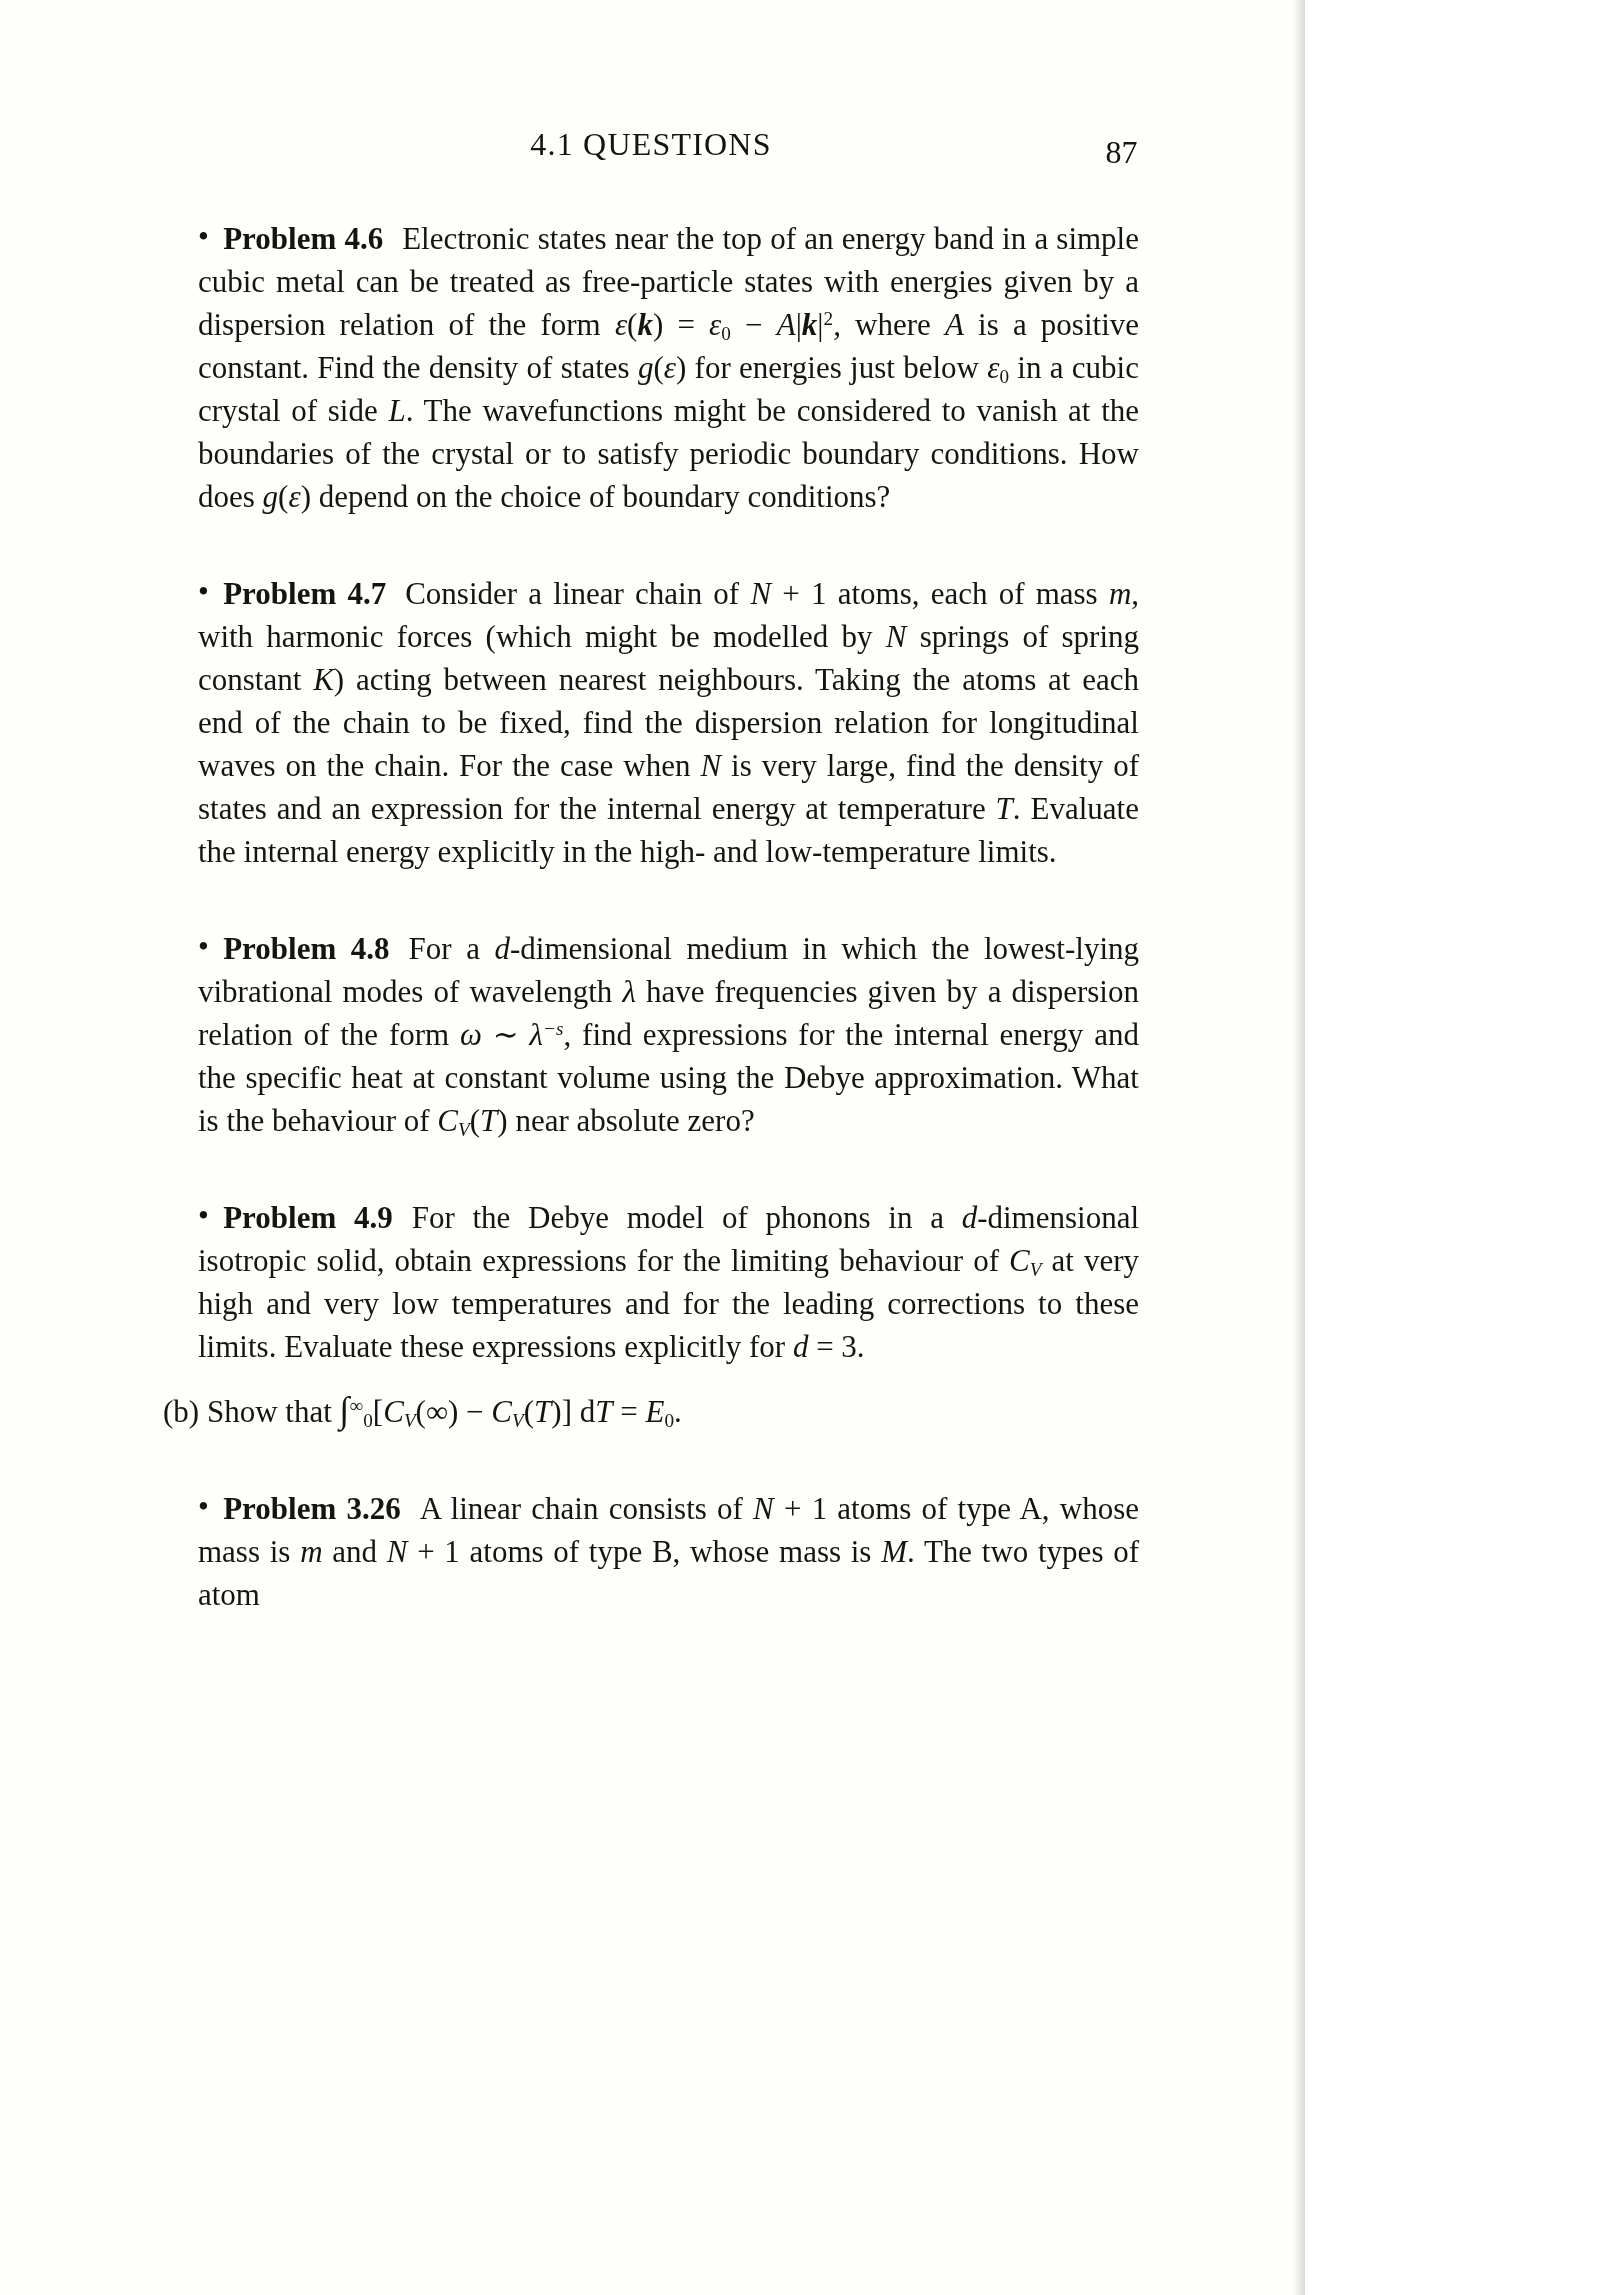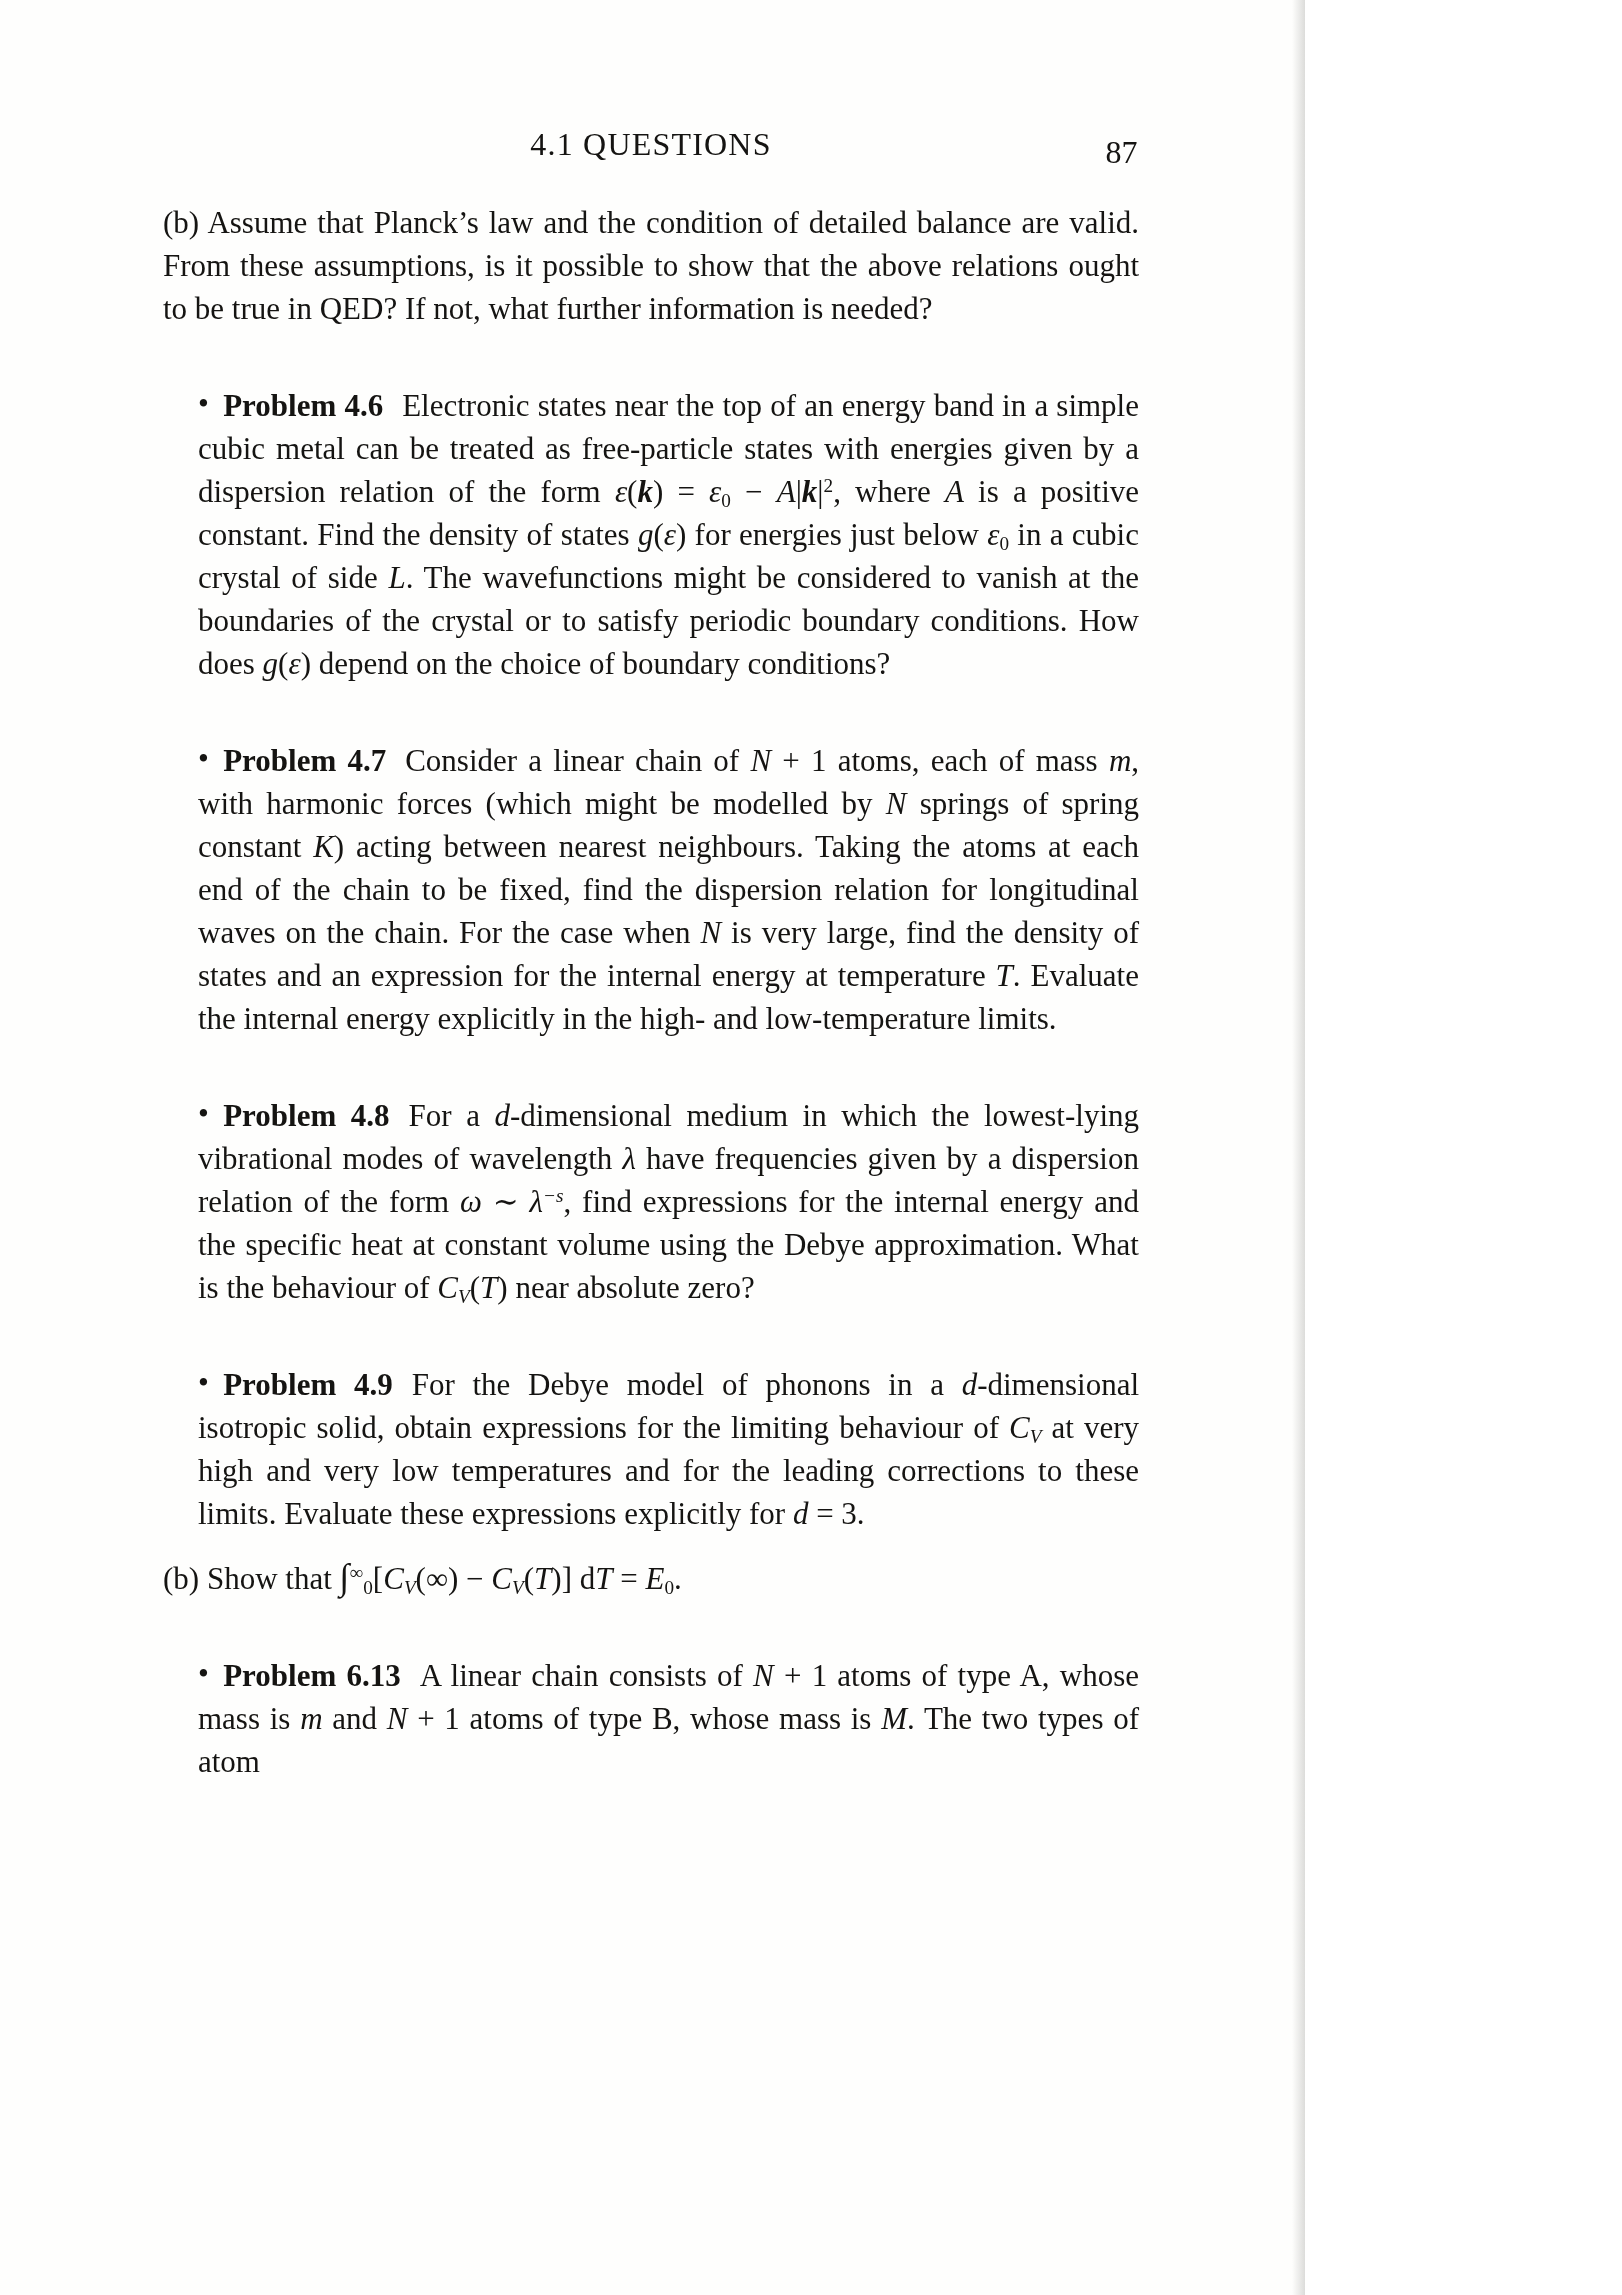--- a/index.html
+++ b/index.html
@@ -67,22 +67,21 @@
 </style>
 </head>
 <body>
 
 <div class="sheet">
   <header class="page-header">
     <div class="header-title">4.1 QUESTIONS</div>
     <div class="page-number">87</div>
   </header>
   <main class="content">
-      <p class="para p-plain"><span>(b) Assume that Planck’s law and the condition of detailed balance are valid. From these assumptions, is it possible to show that the above relations ought to be true in QED? If not, what further information is needed?</span></p>
       <p class="para p-problem"><span class="bullet">•</span><span class="pb">Problem 4.6</span><span>Electronic states near the top of an energy band in a simple cubic metal can be treated as free-particle states with energies given by a dispersion relation of the form </span><span class="it">ε</span><span>(</span><span class="it bd">k</span><span>) = </span><span class="it">ε</span><span class="sb">0</span><span> − </span><span class="it">A</span><span>|</span><span class="it bd">k</span><span>|</span><span class="sp">2</span><span>, where </span><span class="it">A</span><span> is a positive constant. Find the density of states </span><span class="it">g</span><span>(</span><span class="it">ε</span><span>)</span><span> for energies just below </span><span class="it">ε</span><span class="sb">0</span><span> in a cubic crystal of side </span><span class="it">L</span><span>. The wavefunctions might be considered to vanish at the boundaries of the crystal or to satisfy periodic boundary conditions. How does </span><span class="it">g</span><span>(</span><span class="it">ε</span><span>)</span><span> depend on the choice of boundary conditions?</span></p>
       <p class="para p-problem"><span class="bullet">•</span><span class="pb">Problem 4.7</span><span>Consider a linear chain of </span><span class="it">N</span><span> + 1 atoms, each of mass </span><span class="it">m</span><span>, with harmonic forces (which might be modelled by </span><span class="it">N</span><span> springs of spring constant </span><span class="it">K</span><span>) acting between nearest neighbours. Taking the atoms at each end of the chain to be fixed, find the dispersion relation for longitudinal waves on the chain. For the case when </span><span class="it">N</span><span> is very large, find the density of states and an expression for the internal energy at temperature </span><span class="it">T</span><span>. Evaluate the internal energy explicitly in the high- and low-temperature limits.</span></p>
       <p class="para p-problem"><span class="bullet">•</span><span class="pb">Problem 4.8</span><span>For a </span><span class="it">d</span><span>-dimensional medium in which the lowest-lying vibrational modes of wavelength </span><span class="it">λ</span><span> have frequencies given by a dispersion relation of the form </span><span class="it">ω</span><span> ∼ </span><span class="it">λ</span><span class="it sp">−s</span><span>, find expressions for the internal energy and the specific heat at constant volume using the Debye approximation. What is the behaviour of </span><span class="it">C</span><span class="it sb">V</span><span>(</span><span class="it">T</span><span>)</span><span> near absolute zero?</span></p>
       <p class="para p-problem"><span class="bullet">•</span><span class="pb">Problem 4.9</span><span>For the Debye model of phonons in a </span><span class="it">d</span><span>-dimensional isotropic solid, obtain expressions for the limiting behaviour of </span><span class="it">C</span><span class="it sb">V</span><span> at very high and very low temperatures and for the leading corrections to these limits. Evaluate these expressions explicitly for </span><span class="it">d</span><span> = 3.</span></p>
       <p class="para p-plain"><span>(b) Show that </span><span class="int">∫</span><span class="sp">∞</span><span class="sb">0</span><span>[</span><span class="it">C</span><span class="it sb">V</span><span>(∞) − </span><span class="it">C</span><span class="it sb">V</span><span>(</span><span class="it">T</span><span>)] d</span><span class="it">T</span><span> = </span><span class="it">E</span><span class="sb">0</span><span>.</span></p>
-      <p class="para p-problem"><span class="bullet">•</span><span class="pb">Problem 6.13</span><span>A linear chain consists of </span><span class="it">N</span><span> + 1 atoms of type A, whose mass is </span><span class="it">m</span><span> and </span><span class="it">N</span><span> + 1 atoms of type B, whose mass is </span><span class="it">M</span><span>. The two types of atom</span></p>
+      <p class="para p-problem"><span class="bullet">•</span><span class="pb">Problem 3.26</span><span>A linear chain consists of </span><span class="it">N</span><span> + 1 atoms of type A, whose mass is </span><span class="it">m</span><span> and </span><span class="it">N</span><span> + 1 atoms of type B, whose mass is </span><span class="it">M</span><span>. The two types of atom</span></p>
     </main>
 </div>
 
 
 </body></html>

